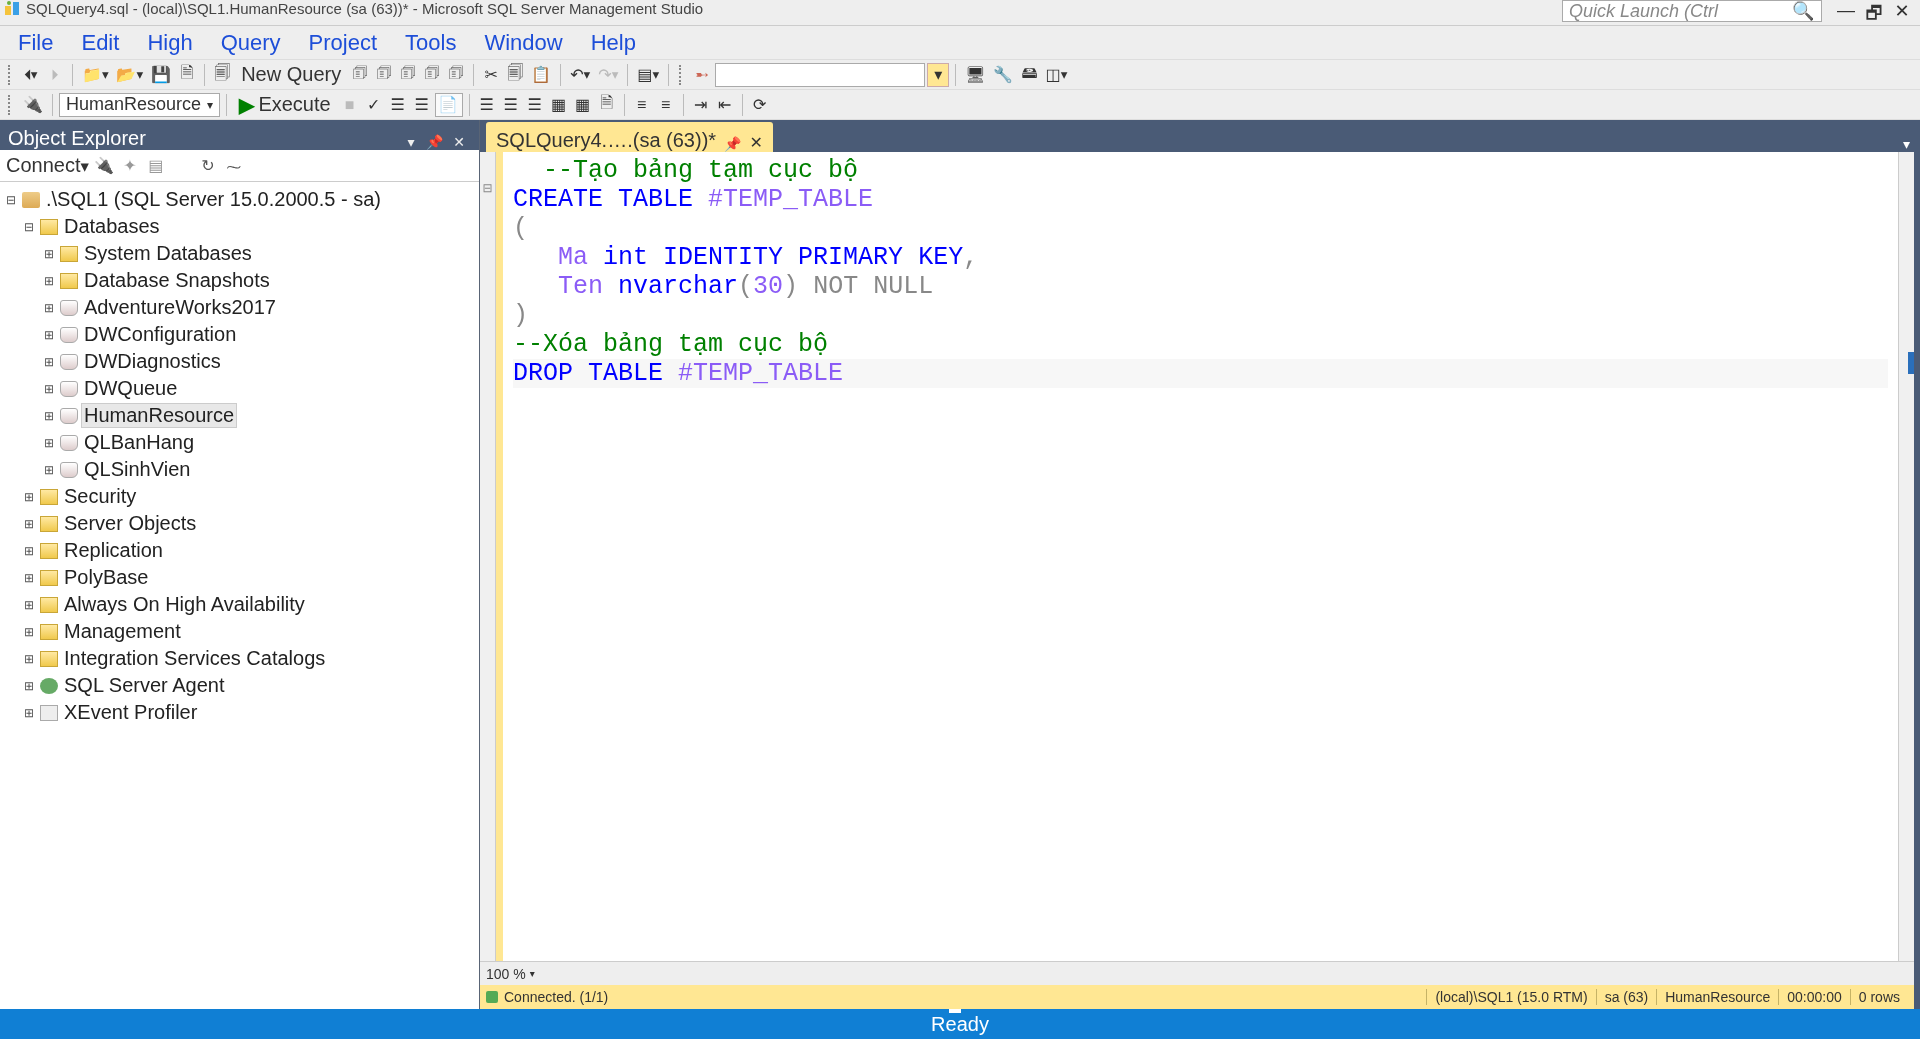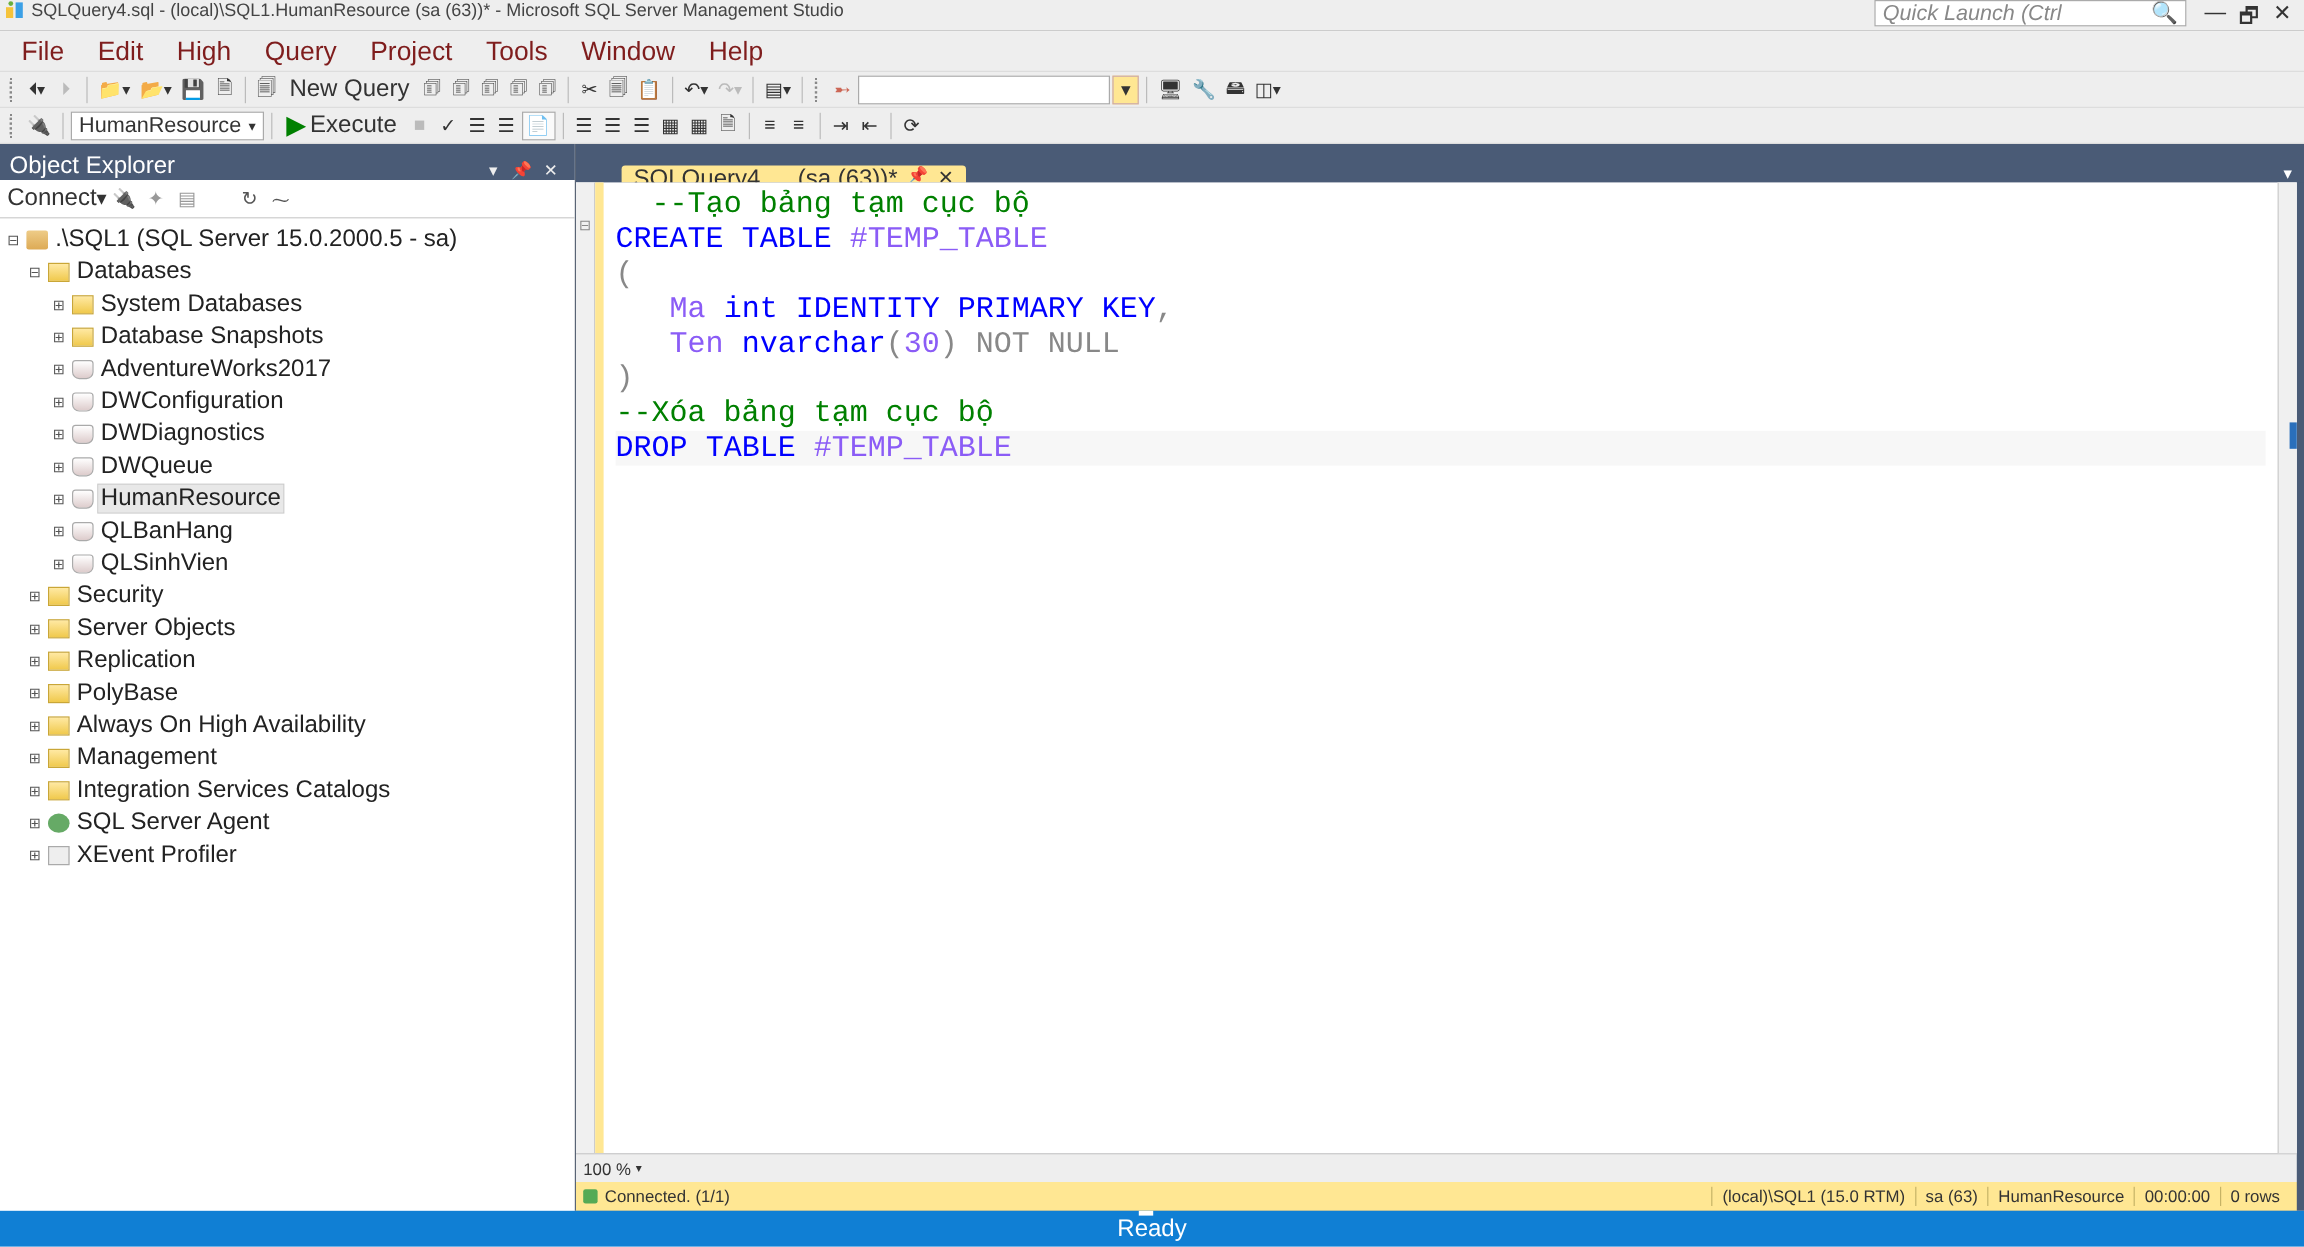--- a/index.html
+++ b/index.html
@@ -8,21 +8,21 @@
   
   .titlebar { height: 26px; background: #eee; display: flex; align-items: flex-start; padding: 0 4px; border-bottom: 1px solid #ccc; }
   .titlebar .app-icon { width: 16px; height: 16px; margin-right: 6px; display: inline-flex; align-items: center; justify-content: center; }
   .titlebar .title { flex: 1; font-size: 15px; color: #444; }
   .titlebar .quick-launch { width: 260px; height: 22px; border: 1px solid #aaa; background: #fff; font-size: 18px; color: #888; padding: 0 6px; display: flex; align-items: center; margin-right: 10px; font-style: italic;}
   .titlebar .quick-launch .search-ic { margin-left: auto; font-style: normal;}
   .titlebar .win-btn { width: 28px; text-align: center; font-size: 18px; color: #333; cursor: pointer; }
 
   
   .menubar { height: 34px; display: flex; align-items: center; padding: 0 4px; background: #eee; border-bottom: 1px solid #ddd;}
-  .menubar .menu-item { padding: 4px 14px; font-size: 22px; color: #7f1d1d; cursor: pointer; }
+  .menubar .menu-item { padding: 4px 14px; font-size: 22px; color: #1d4ed8; cursor: pointer; }
 
   
   .toolbar { height: 30px; background: #eee; border-bottom: 1px solid #ddd; display: flex; align-items: center; padding: 0 4px; gap: 2px;}
   .toolbar .grip { width: 6px; height: 20px; border-left: 2px dotted #888; margin: 0 4px;}
   .toolbar .tbtn { min-width: 22px; height: 24px; display: inline-flex; align-items: center; justify-content: center; padding: 0 3px; cursor: pointer; font-size: 16px; color: #333;}
   .toolbar .sep { width: 1px; height: 22px; background: #bbb; margin: 0 4px;}
   .toolbar .label-btn { font-size: 20px; padding: 0 6px; }
   .toolbar .dropdown { height: 24px; border: 1px solid #aaa; background: #fff; font-size: 18px; color: #333; padding: 0 6px; display: inline-flex; align-items: center;}
   .toolbar .dropdown .caret { margin-left: 6px; font-size: 12px;}
   .toolbar input.combo { height: 24px; width: 210px; border: 1px solid #aaa; background: #fff; font-size: 15px; padding: 0 4px;}
@@ -48,21 +48,21 @@
   .l0 { padding-left: 2px;} .l1 { padding-left: 20px;} .l2 { padding-left: 40px;}
   .ic-server { background: linear-gradient(#ec8,#da5); border-radius: 2px;}
   .ic-folder { background: linear-gradient(#ffe9a3,#f0c94c); border: 1px solid #c9a637;}
   .ic-db { background: linear-gradient(#fff,#dcc); border: 1px solid #aaa; border-radius: 3px 3px 6px 6px;}
   .ic-agent { background: #6a6; border-radius: 50%;}
   .ic-xe { background: #eee; border: 1px solid #aaa;}
 
   
   .editor-area { flex: 1; display: flex; flex-direction: column; min-width: 0; background: #4a5b76;}
   .tabstrip { height: 32px; background: #4a5b76; display: flex; align-items: flex-end; padding-left: 6px;}
-  .doc-tab { height: 14px; background: #ffe793; display: flex; align-items: flex-start; padding: 0 10px; gap: 8px; font-size: 20px; color: #333; border-top-left-radius: 3px; border-top-right-radius: 3px; margin-left: 32px;}
+  .doc-tab { height: 30px; background: #ffe793; display: flex; align-items: flex-end; padding: 0 10px; gap: 8px; font-size: 20px; color: #333; border-top-left-radius: 3px; border-top-right-radius: 3px;}
   .doc-tab .pin { font-size: 14px;}
   .doc-tab .close { font-size: 16px; cursor: pointer;}
   .tabstrip .spacer { flex: 1;}
   .tabstrip .tab-caret { color: #fff; padding: 0 10px; font-size: 14px;}
   .editor-body { flex: 1; background: #fff; display: flex; min-height: 0; margin-right: 6px;}
   .gutter-outline { width: 16px; background: #f0f0f0; border-right: 1px solid #ccc;}
   .yellow-bar { width: 7px; background: #ffe793;}
   .code { flex: 1; font-family: Consolas, 'Courier New', monospace; font-size: 25px; padding: 4px 10px; white-space: pre; overflow: auto; line-height: 29px;}
   .col-marker { width: 16px; background: #f0f0f0; border-left: 1px solid #ccc; position: relative;}
   .col-marker .blue-mark { position: absolute; right: 0; top: 200px; width: 6px; height: 22px; background: #2a6fbb;}

